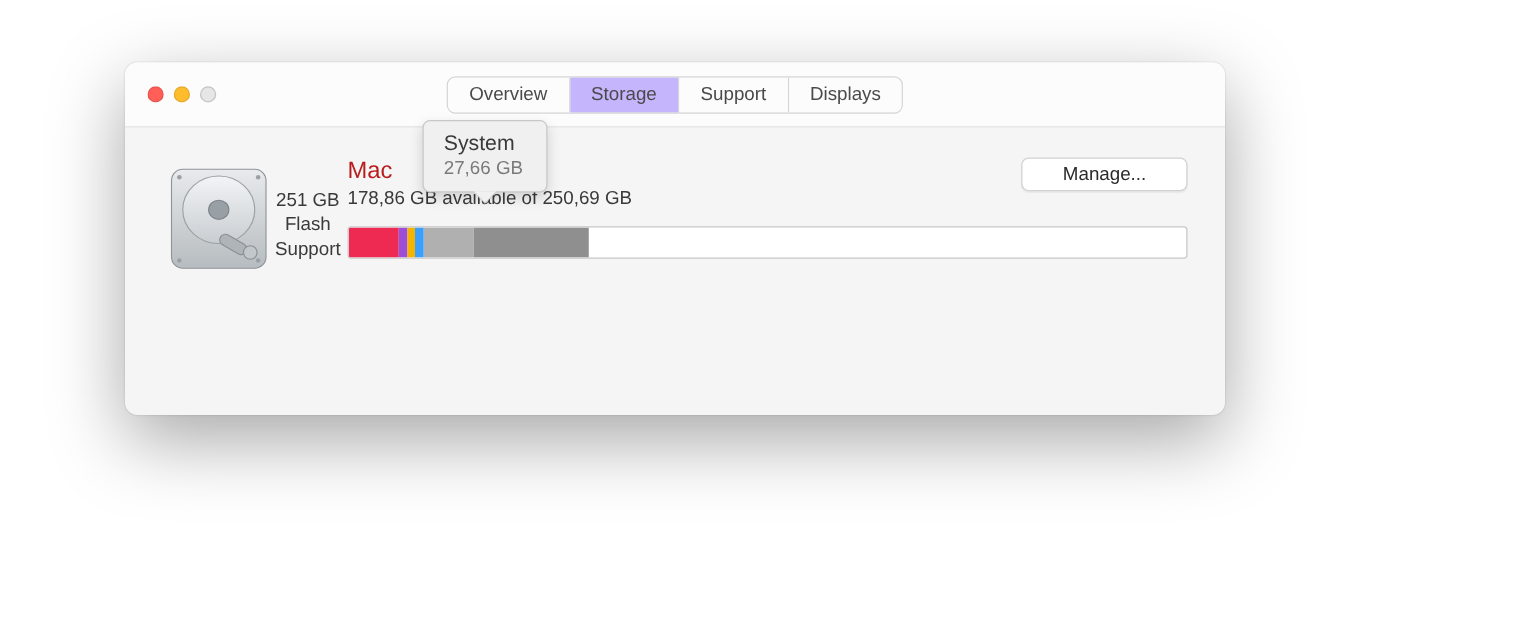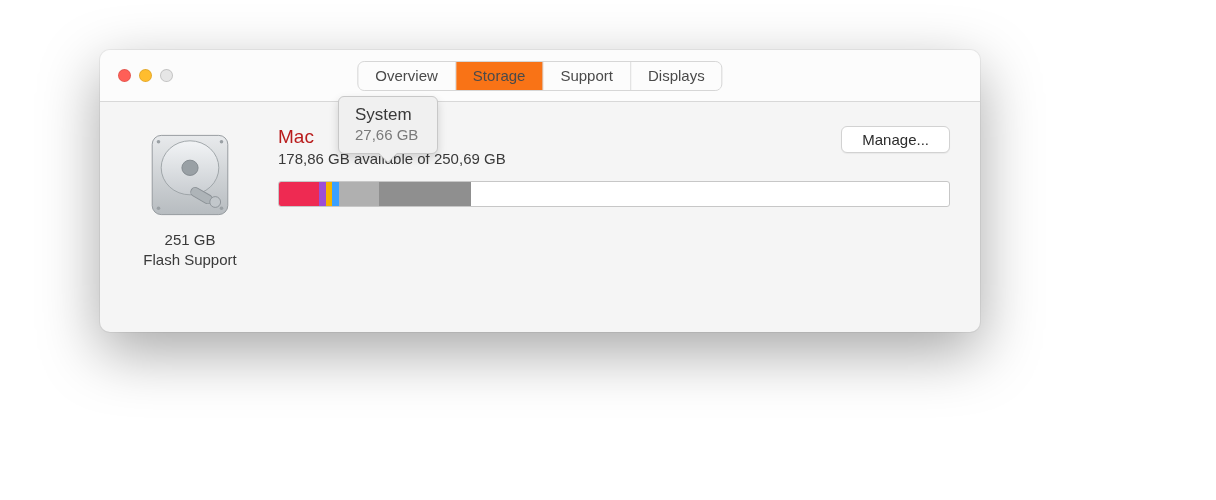--- a/index.html
+++ b/index.html
@@ -54,31 +54,31 @@
       padding: 0 17px;
       font-size: 15px;
       color: #4a4a4a;
       display: flex;
       align-items: center;
       border-right: 1px solid #d6d6d6;
       cursor: default;
       background: #fcfcfc;
     }
     .tab:last-child { border-right: none; }
-    .tab.active { background: #f97316; }
+    .tab.active { background: #c4b5fd; }
     .content {
       padding: 24px 30px 28px 30px;
       display: flex;
       gap: 28px;
       align-items: flex-start;
       min-height: 230px;
     }
     .drive-col {
       display: flex;
-      flex-direction: column;
+      flex-direction: row;
       align-items: center;
       width: 120px;
       padding-top: 4px;
     }
     .drive-icon-wrap {
       width: 90px;
       height: 90px;
       margin-bottom: 10px;
     }
     .drive-label {
@@ -103,21 +103,21 @@
     }
     .vol-avail {
       font-size: 15px;
       color: #3a3a3a;
       margin-bottom: 14px;
     }
     .manage-btn {
       background: #ffffff;
       border: 1px solid #d2d2d2;
       border-radius: 6px;
-      padding: 4px 20px;
+      padding: 4px 32px;
       font-size: 15px;
       color: #2b2b2b;
       box-shadow: 0 1px 1px rgba(0,0,0,0.05);
       cursor: default;
     }
     .bar {
       width: 100%;
       height: 26px;
       background: #ffffff;
       border: 1px solid #c7c7c7;

